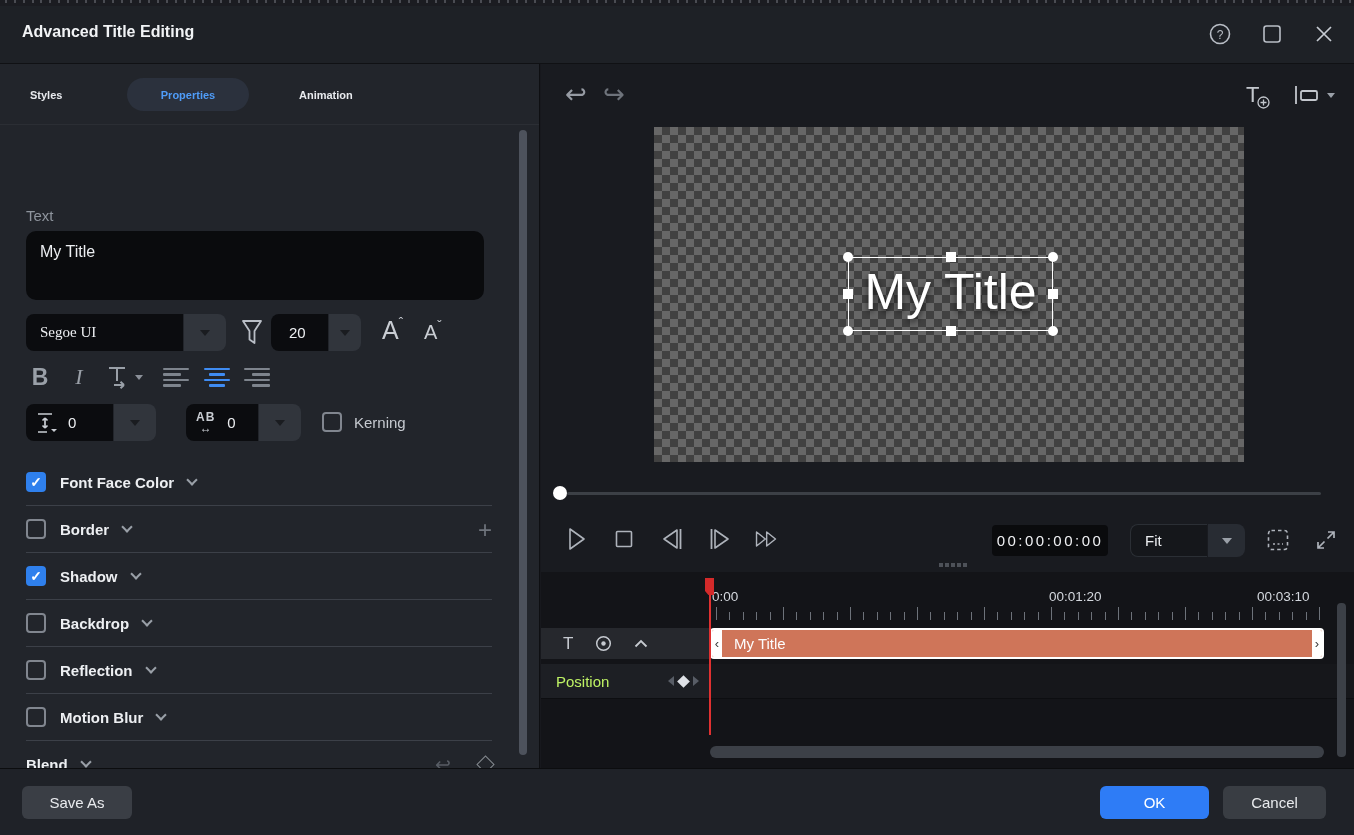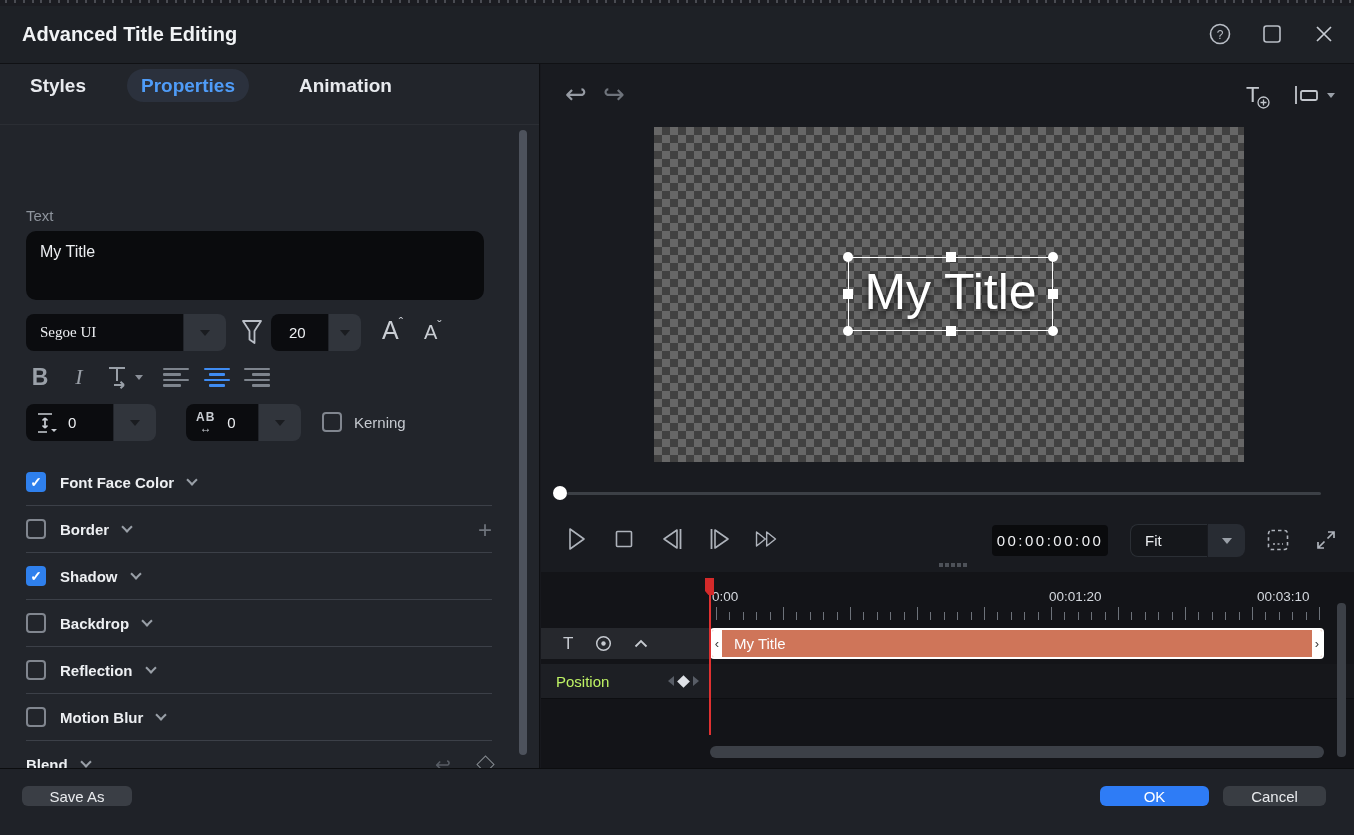--- a/index.html
+++ b/index.html
@@ -7,28 +7,28 @@
   body { font-family:"Liberation Sans", sans-serif; }
   #app { position:relative; width:1354px; height:835px; overflow:hidden; background:#17181d; }
 
   
   .top-sliver { position:absolute; left:0; top:0; width:1354px; height:6px; background:#1b1c21;
     background-image:repeating-linear-gradient(90deg, rgba(160,165,175,.35) 0 2px, transparent 2px 9px);
     background-size:260px 3px; background-repeat:repeat-x; background-position:40px 0; }
 
   
   .header { position:absolute; left:0; top:6px; width:1354px; height:58px; background:#1e2126; border-bottom:1px solid #101114; }
-  .win-title { position:absolute; left:22px; top:17px; font-size:20px; font-weight:700; color:#f1f3f5; }
+  .win-title { position:absolute; left:22px; top:17px; font-size:16px; font-weight:700; color:#f1f3f5; }
   .win-icons { position:absolute; right:16px; top:14px; display:flex; gap:24px; align-items:center; }
   .wicon { width:28px; height:28px; display:flex; align-items:center; justify-content:center; color:#b9bec6; cursor:pointer; }
 
   
   .left-panel { position:absolute; left:0; top:64px; width:540px; height:704px; background:#22252b; border-right:1px solid #0e0f12; }
   .tabbar { position:absolute; left:0; top:0; width:100%; height:61px; border-bottom:1px solid #2b2e34; }
-  .tab { position:absolute; top:5px; height:33px; display:flex; align-items:center; justify-content:center; font-size:19px; font-weight:700; color:#e8eaee; cursor:pointer; }
+  .tab { position:absolute; top:14px; height:33px; display:flex; align-items:center; justify-content:center; font-size:11px; font-weight:700; color:#e8eaee; cursor:pointer; }
   .tab-styles { left:30px; }
   .tab-properties { left:127px; width:122px; background:#2b313d; border-radius:17px; color:#4f9cf8; }
   .tab-animation { left:299px; }
 
   .sec-label { position:absolute; font-size:15px; color:#8e949d; }
 
   .textarea { position:absolute; left:26px; top:167px; width:458px; height:69px; background:#0a0b0d; border-radius:10px; padding:12px 14px; font-size:16px; color:#eceef1; cursor:text; }
 
   .combo { position:absolute; display:flex; }
   .combo .main { background:#0b0c0f; border-radius:8px 0 0 8px; display:flex; align-items:center; color:#eceef1; font-size:15px; }
@@ -110,21 +110,21 @@
   .kf-nav { position:absolute; right:10px; display:flex; align-items:center; gap:5px; }
   .kf-arrow { width:0; height:0; border-top:5px solid transparent; border-bottom:5px solid transparent; cursor:pointer; }
   .kf-arrow.left { border-right:6px solid #585d66; } .kf-arrow.right { border-left:6px solid #585d66; }
   .kf-diamond { width:9px; height:9px; background:#dfe2e7; transform:rotate(45deg); cursor:pointer; }
 
   .hscroll { position:absolute; left:169px; top:174px; width:614px; height:12px; background:#3c4047; border-radius:6px; cursor:pointer; }
   .vscroll-tl { position:absolute; left:796px; top:31px; width:9px; height:154px; background:#3c4047; border-radius:4px; cursor:pointer; }
 
   
   .footer { position:absolute; left:0; top:768px; width:1354px; height:67px; background:#1f2228; border-top:1px solid #0c0d0f; }
-  .btn { position:absolute; top:17px; height:20px; border-radius:6px; display:flex; align-items:center; justify-content:center; font-size:15px; color:#e9ebee; cursor:pointer; }
+  .btn { position:absolute; top:17px; height:33px; border-radius:6px; display:flex; align-items:center; justify-content:center; font-size:15px; color:#e9ebee; cursor:pointer; }
   .btn-saveas { left:22px; width:110px; background:#3a3e45; }
   .btn-ok { left:1100px; width:109px; background:#2e7cf6; color:#fff; }
   .btn-cancel { left:1223px; width:103px; background:#393d43; }
 
   svg { display:block; }
   .icon-T-label { font-size:17px; }
 </style>
 </head>
 <body>
 

